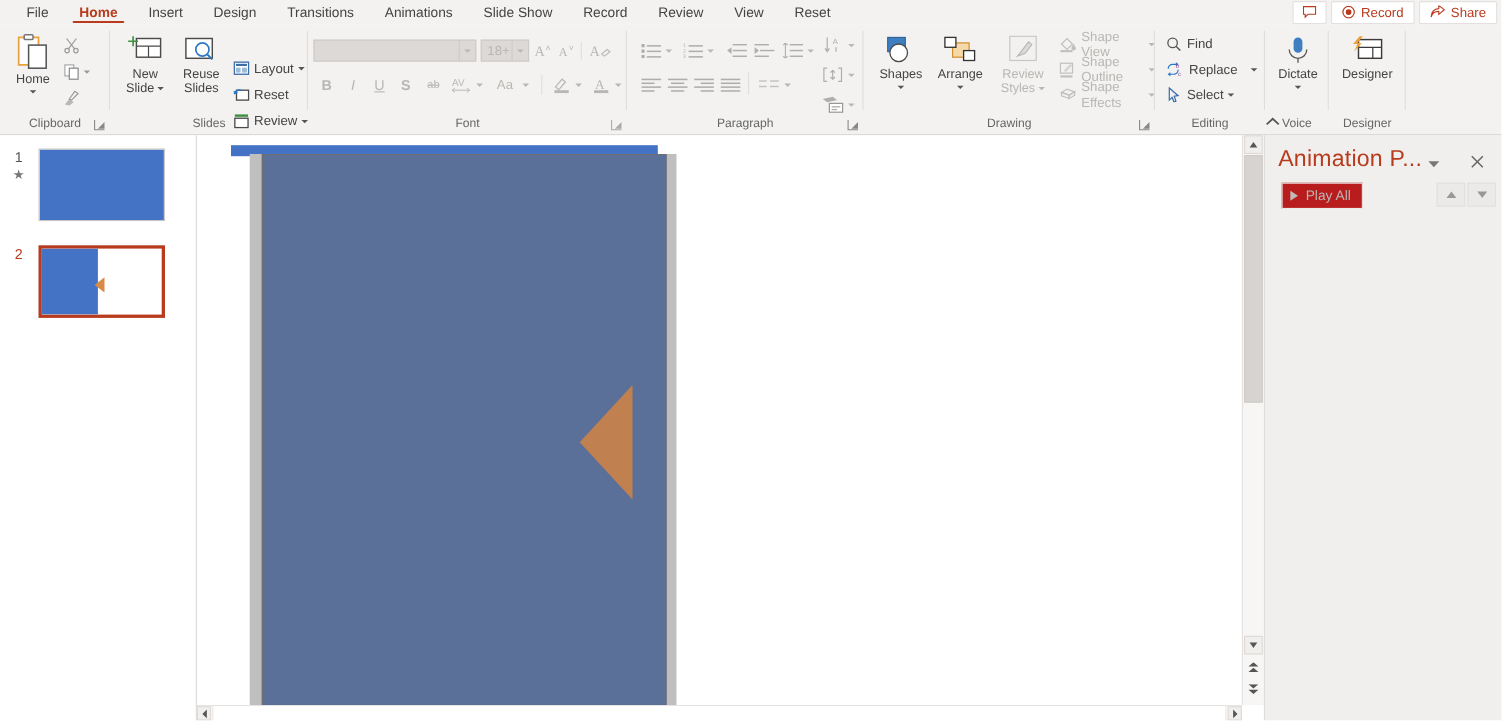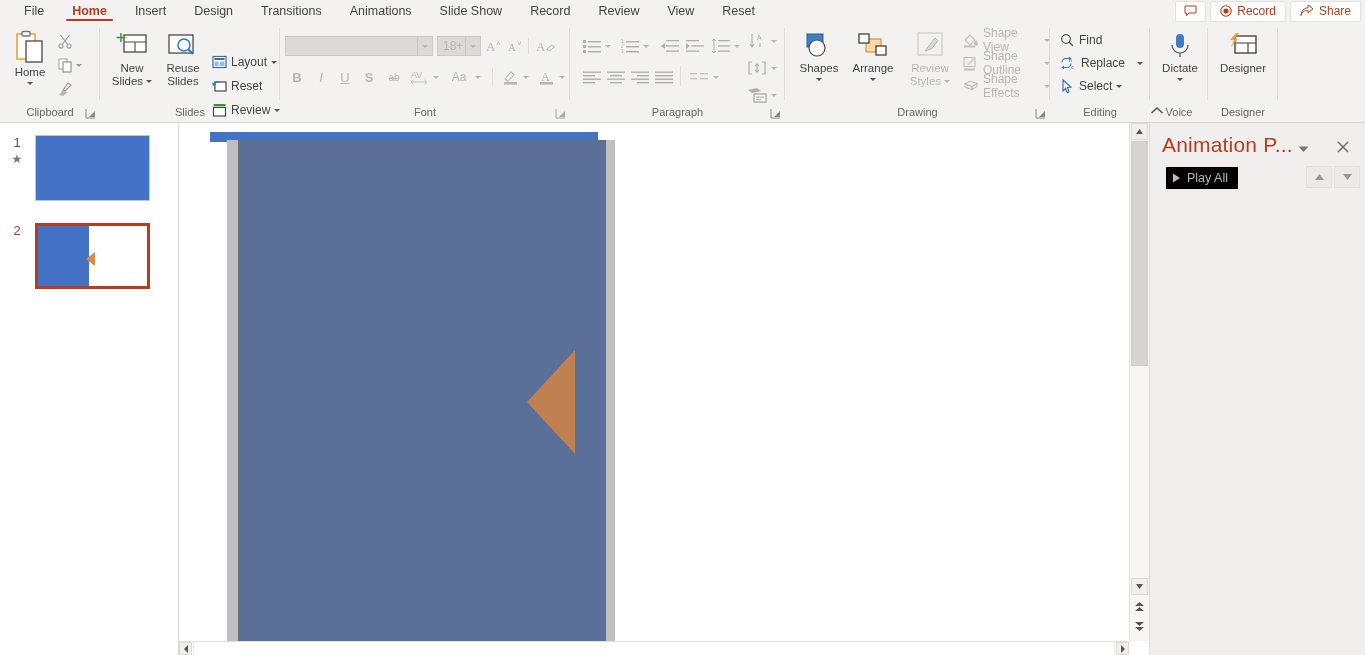--- a/index.html
+++ b/index.html
@@ -72,21 +72,21 @@
 
   .hscroll{position:absolute;left:179px;top:641px;width:950px;height:14px;background:#fff;border-top:1px solid #e3e1df;}
   .hsbtn{position:absolute;top:0;width:13px;height:13px;display:flex;align-items:center;justify-content:center;background:#f0efee;border:1px solid #dcd9d6;box-sizing:border-box;cursor:default;}
   .htrack{position:absolute;left:14px;right:14px;top:0;height:13px;background:#fff;border-left:1px solid #e8e6e4;border-right:1px solid #e8e6e4;box-sizing:border-box;}
 
   
   .animpane{position:absolute;left:1149px;top:123px;width:216px;height:532px;background:#f0efee;border-left:1px solid #dedbd8;}
   .aptitle{position:absolute;left:12px;top:10px;font-size:21px;color:#b83b1d;letter-spacing:0.2px;white-space:nowrap;}
   .apcaret{position:absolute;left:146px;top:20px;width:14px;height:12px;display:flex;align-items:center;justify-content:center;cursor:default;}
   .apclose{position:absolute;left:185px;top:16px;width:16px;height:16px;display:flex;align-items:center;justify-content:center;font-size:15px;color:#666;cursor:default;}
-  .playall{position:absolute;left:15px;top:43px;height:22px;display:flex;align-items:center;gap:6px;padding:0 10px 0 6px;background:#000000;border:1px solid #eceae9;font-size:12.5px;color:#b9b6b3;cursor:default;}
+  .playall{position:absolute;left:15px;top:43px;height:22px;display:flex;align-items:center;gap:6px;padding:0 10px 0 6px;background:#b91c1c;border:1px solid #eceae9;font-size:12.5px;color:#b9b6b3;cursor:default;}
   .aporder{position:absolute;top:43px;width:26px;height:22px;display:flex;align-items:center;justify-content:center;background:#eceae9;border:1px solid #e2e0de;box-sizing:border-box;cursor:default;}
 </style>
 </head>
 <body>
 
 <div id="app">
 
   <div class="tabbar">
     <div class="tabs">
       <div class="tab">File</div>
@@ -187,21 +187,21 @@
 
     <div class="grp" style="left:100px;width:180px;">
       <div class="bigbtn" style="left:8px;top:10px;width:48px;">
         <span class="ico">
           <svg width="32" height="28" viewBox="0 0 32 28">
             <rect x="8" y="3" width="22" height="17" fill="#fff" stroke="#4a4a4a" stroke-width="1.3"></rect>
             <path d="M8 10h22M19 10v10" stroke="#4a4a4a" stroke-width="1.1"></path>
             <path d="M5 1v9M0.5 5.5h9" stroke="#3f8f3f" stroke-width="1.5"></path>
           </svg>
         </span>
-        <span class="lbl"><span>New Slides</span> <i class="caretd"></i></span>
+        <span class="lbl"><span>New Slide</span> <i class="caretd"></i></span>
       </div>
       <div class="bigbtn" style="left:60px;top:10px;width:46px;">
         <span class="ico">
           <svg width="32" height="28" viewBox="0 0 32 28">
             <rect x="2" y="3" width="24" height="18" fill="#fff" stroke="#4a4a4a" stroke-width="1.3"></rect>
             <circle cx="17" cy="13" r="6" fill="none" stroke="#2b78c6" stroke-width="1.5"></circle>
             <path d="M21.5 17.5l4.5 4.5" stroke="#2b78c6" stroke-width="1.8"></path>
           </svg>
         </span>
         <span class="lbl">Reuse Slides</span>

